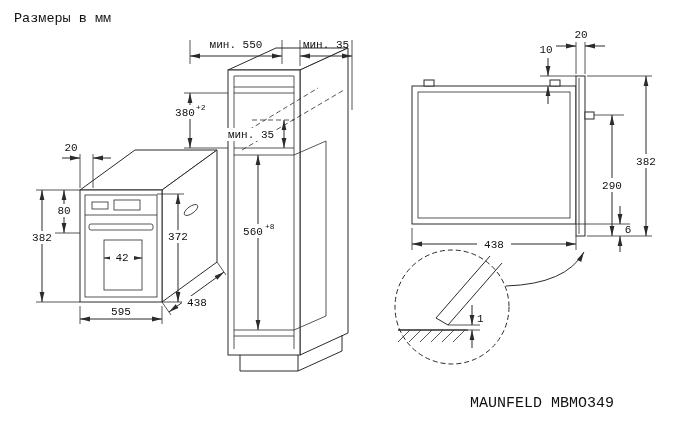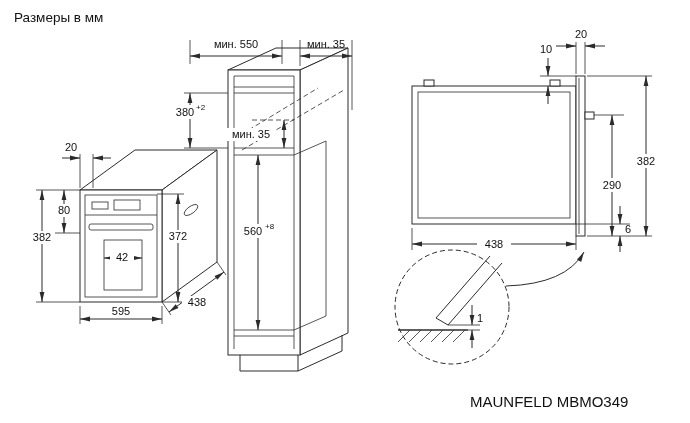--- a/index.html
+++ b/index.html
@@ -1,18 +1,18 @@
 <!DOCTYPE html>
 <html><head>
 <meta charset="utf-8">
 <style>
   html,body{margin:0;padding:0;background:#fff;}
   .canvas{
     position:relative;width:690px;height:423px;background:#ffffff;
-    font-family:Liberation Sans, sans-serif;overflow:hidden;
+    font-family:Liberation Mono, monospace;overflow:hidden;
   }
   svg{position:absolute;left:0;top:0;}
   .ln{stroke:#2b2b2b;stroke-width:1;fill:none;}
   .thin{stroke-width:0.8;}
   .thick{stroke-width:1.5;}
   .dash{stroke-dasharray:5 3;}
   .face{fill:#ffffff;stroke:#2b2b2b;stroke-width:1;}
   .bg{fill:#ffffff;stroke:none;}
   .dim-text{font-size:11px;fill:#111;}
   .sup{font-size:8px;fill:#111;}

